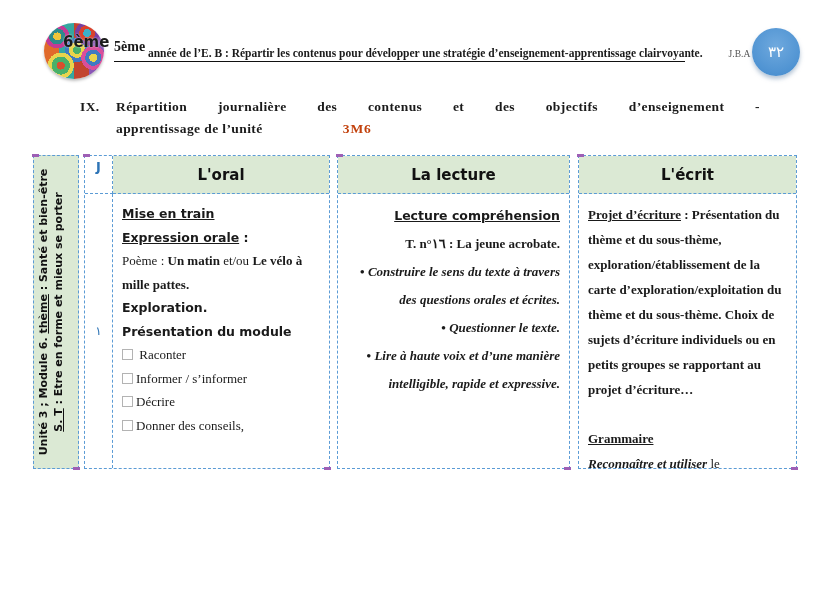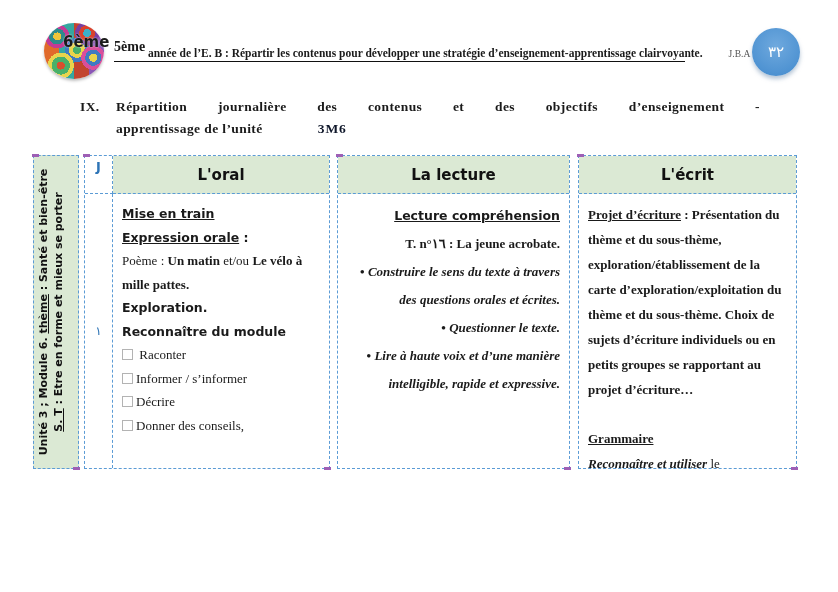--- a/index.html
+++ b/index.html
@@ -27,21 +27,21 @@
     background:radial-gradient(circle at 50% 38%, #6fa9de, #4f93d2 70%, #4186c6);
     box-shadow:0 3px 4px rgba(120,150,180,.55);
     display:flex;align-items:center;justify-content:center;
     color:#fff;font-family:"DejaVu Sans",sans-serif;font-weight:normal;font-size:15px;}
 
   
   #sec-num{position:absolute;left:80px;top:99px;font-size:13.5px;font-weight:bold;letter-spacing:.4px;}
   #sec-l1{position:absolute;left:116px;top:99px;width:644px;font-size:13.5px;font-weight:bold;
     letter-spacing:.4px;text-align:justify;text-align-last:justify;}
   #sec-l2{position:absolute;left:116px;top:121px;font-size:13.5px;font-weight:bold;letter-spacing:.4px;}
-  #sec-l2 .unit{color:#0f172a;margin-left:55px;letter-spacing:1px;}
+  #sec-l2 .unit{color:#c2410c;margin-left:80px;letter-spacing:1px;}
 
   
   .tblk{position:absolute;top:155px;height:314px;border:1px dashed #5b9bd5;box-sizing:border-box;background:#fff;}
   .tblk::before{content:"";position:absolute;top:-2px;left:-2px;width:7px;height:3px;background:#9e5fb5;}
   .tblk::after{content:"";position:absolute;bottom:-2px;right:-2px;width:7px;height:3px;background:#9e5fb5;}
 
   #banner{left:33px;width:46px;background:#dbe9d4;}
   #banner .rot{position:absolute;top:50%;left:50%;width:310px;height:40px;
     transform:translate(-50%,-50%) rotate(-90deg);
     font-family:"DejaVu Sans",sans-serif;font-weight:bold;font-size:11px;line-height:15px;
@@ -105,21 +105,21 @@
 
   <div class="tblk" id="blockA">
     <div class="jh">J</div>
     <div class="hdr">L'oral</div>
     <div class="jv">١</div>
     <div class="cnt" id="oral-content">
         <div class="para"><span class="run-sansbu">Mise en train</span></div>
         <div class="para"><span class="run-sansbu">Expression orale</span><span class="run-sansb"> :</span></div>
         <div class="para"><span class="run-ser">Poème : </span><span class="run-serb">Un matin</span><span class="run-ser"> et/ou </span><span class="run-serb">Le vélo à mille pattes.</span></div>
         <div class="para"><span class="run-sansb">Exploration.</span></div>
-        <div class="para"><span class="run-sansb">Reconnaître du module</span></div>
+        <div class="para"><span class="run-sansb">Présentation du module</span></div>
         <div class="para"><span class="chk"></span><span class="run-ser"> Raconter</span></div>
         <div class="para"><span class="chk"></span><span class="run-ser">Informer / s’informer</span></div>
         <div class="para"><span class="chk"></span><span class="run-ser">Décrire</span></div>
         <div class="para"><span class="chk"></span><span class="run-ser">Donner des conseils,</span></div>
       </div>
   </div>
 
   <div class="tblk" id="blockB">
     <div class="hdr">La lecture</div>
     <div class="cnt" id="lect-content">

